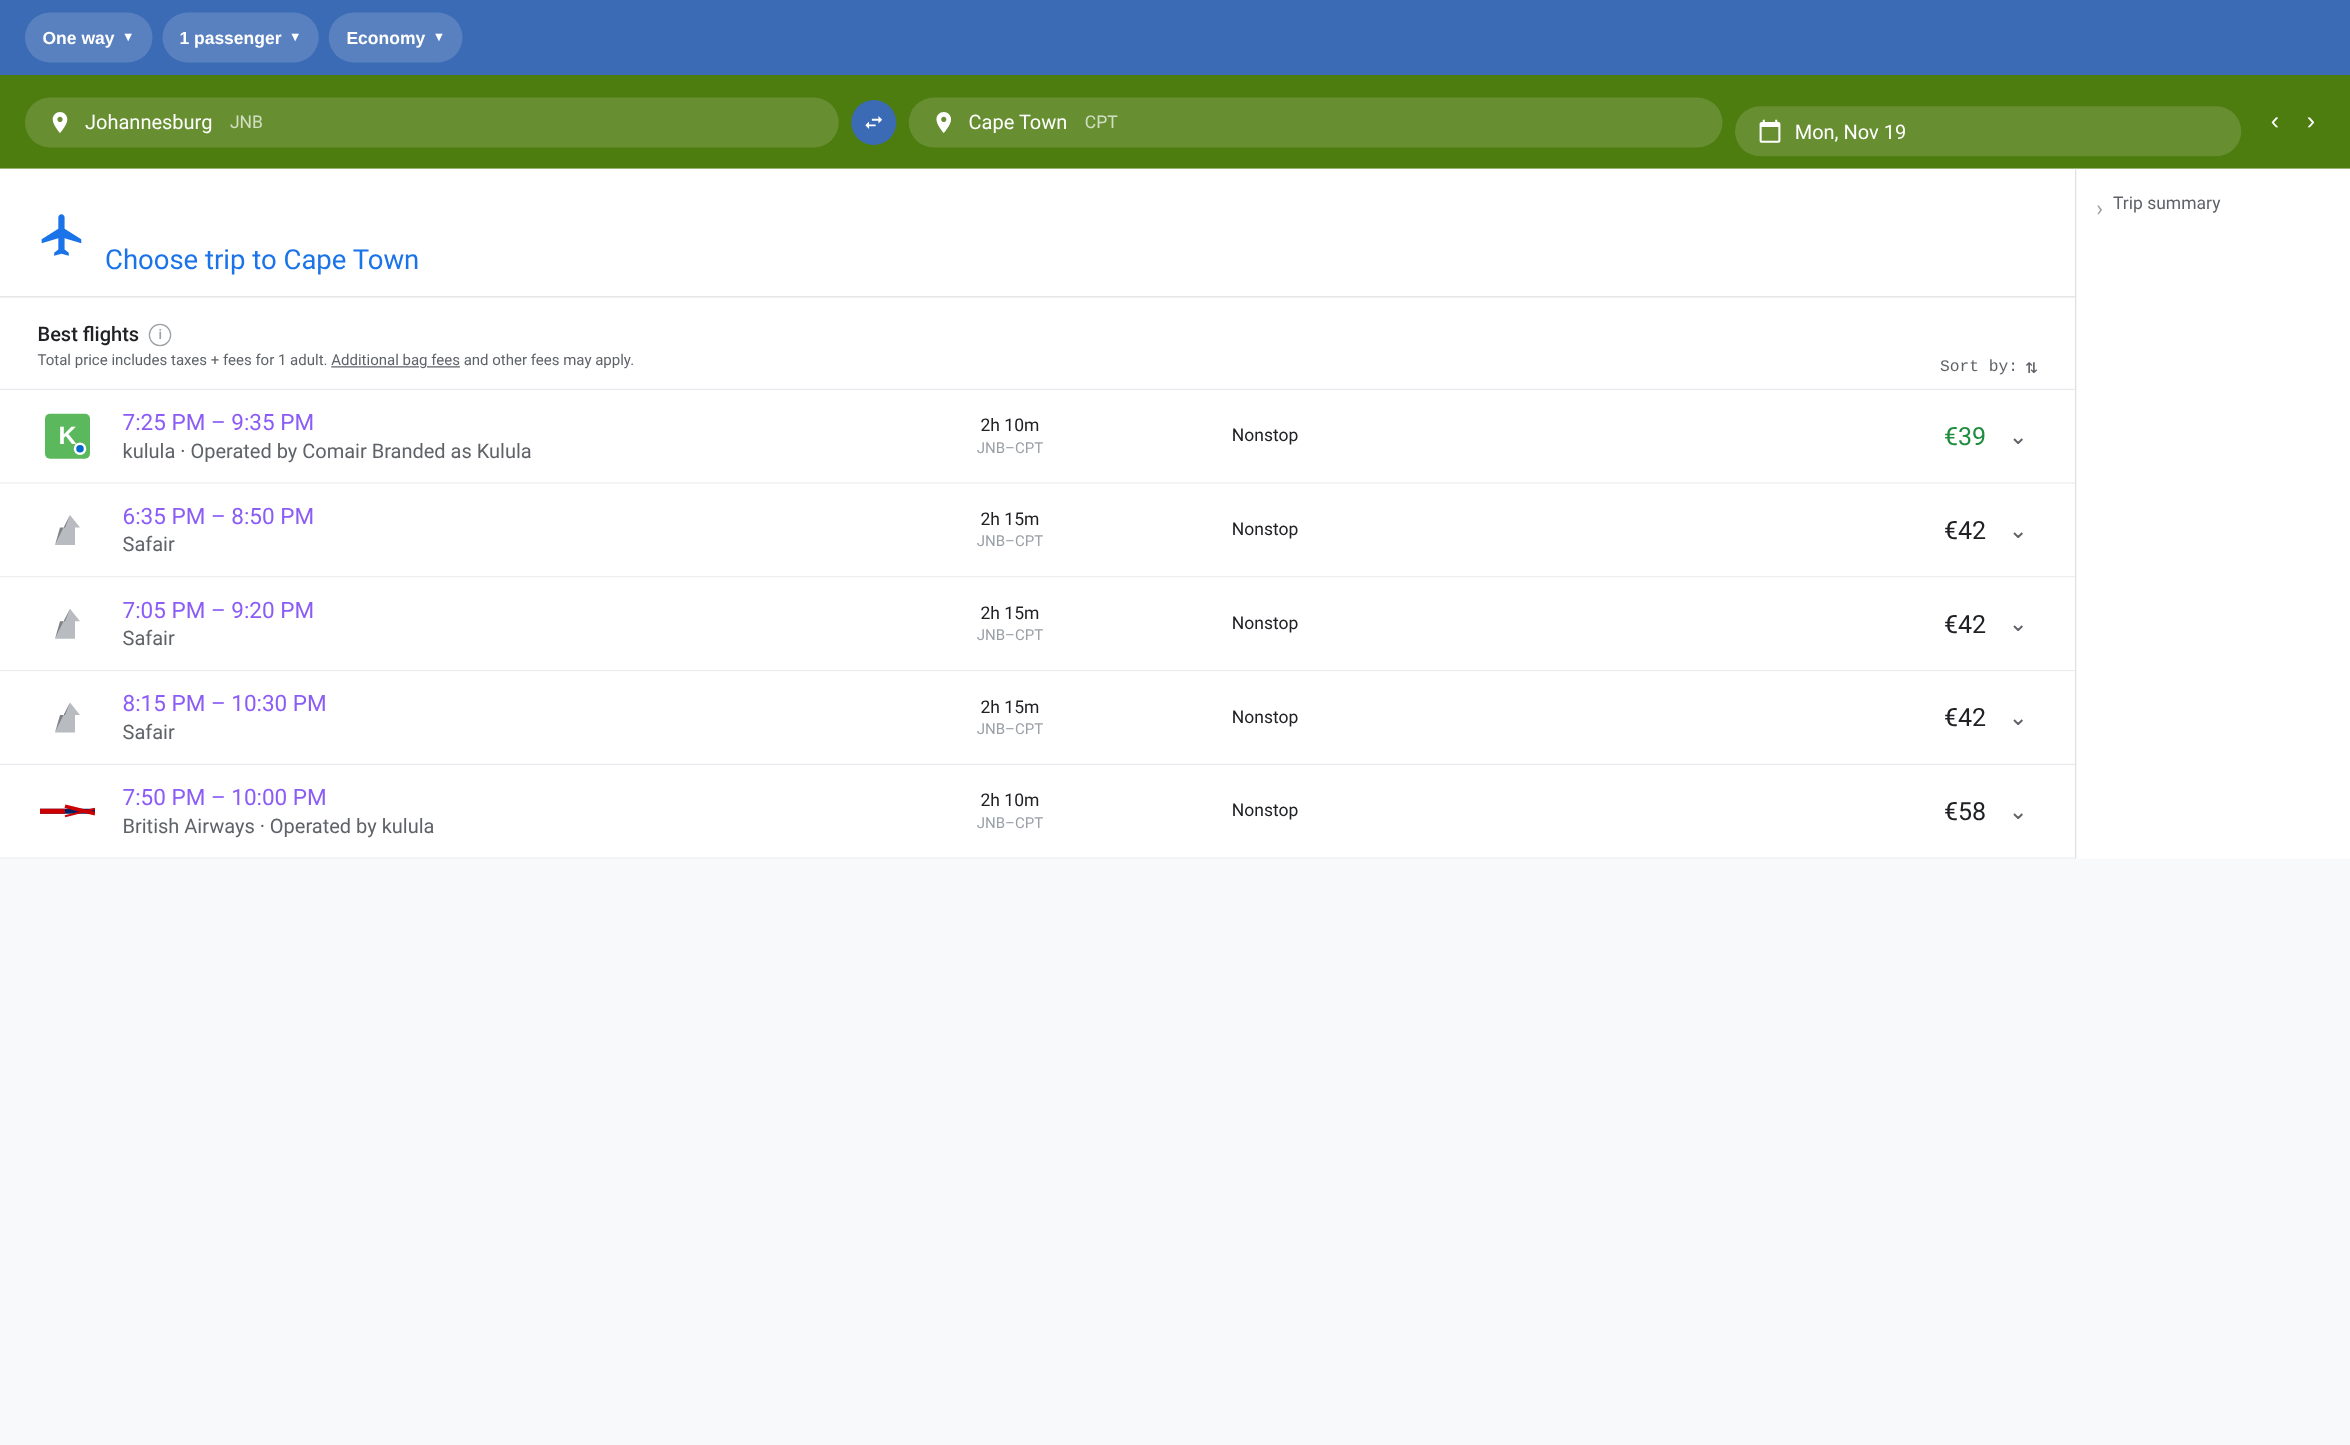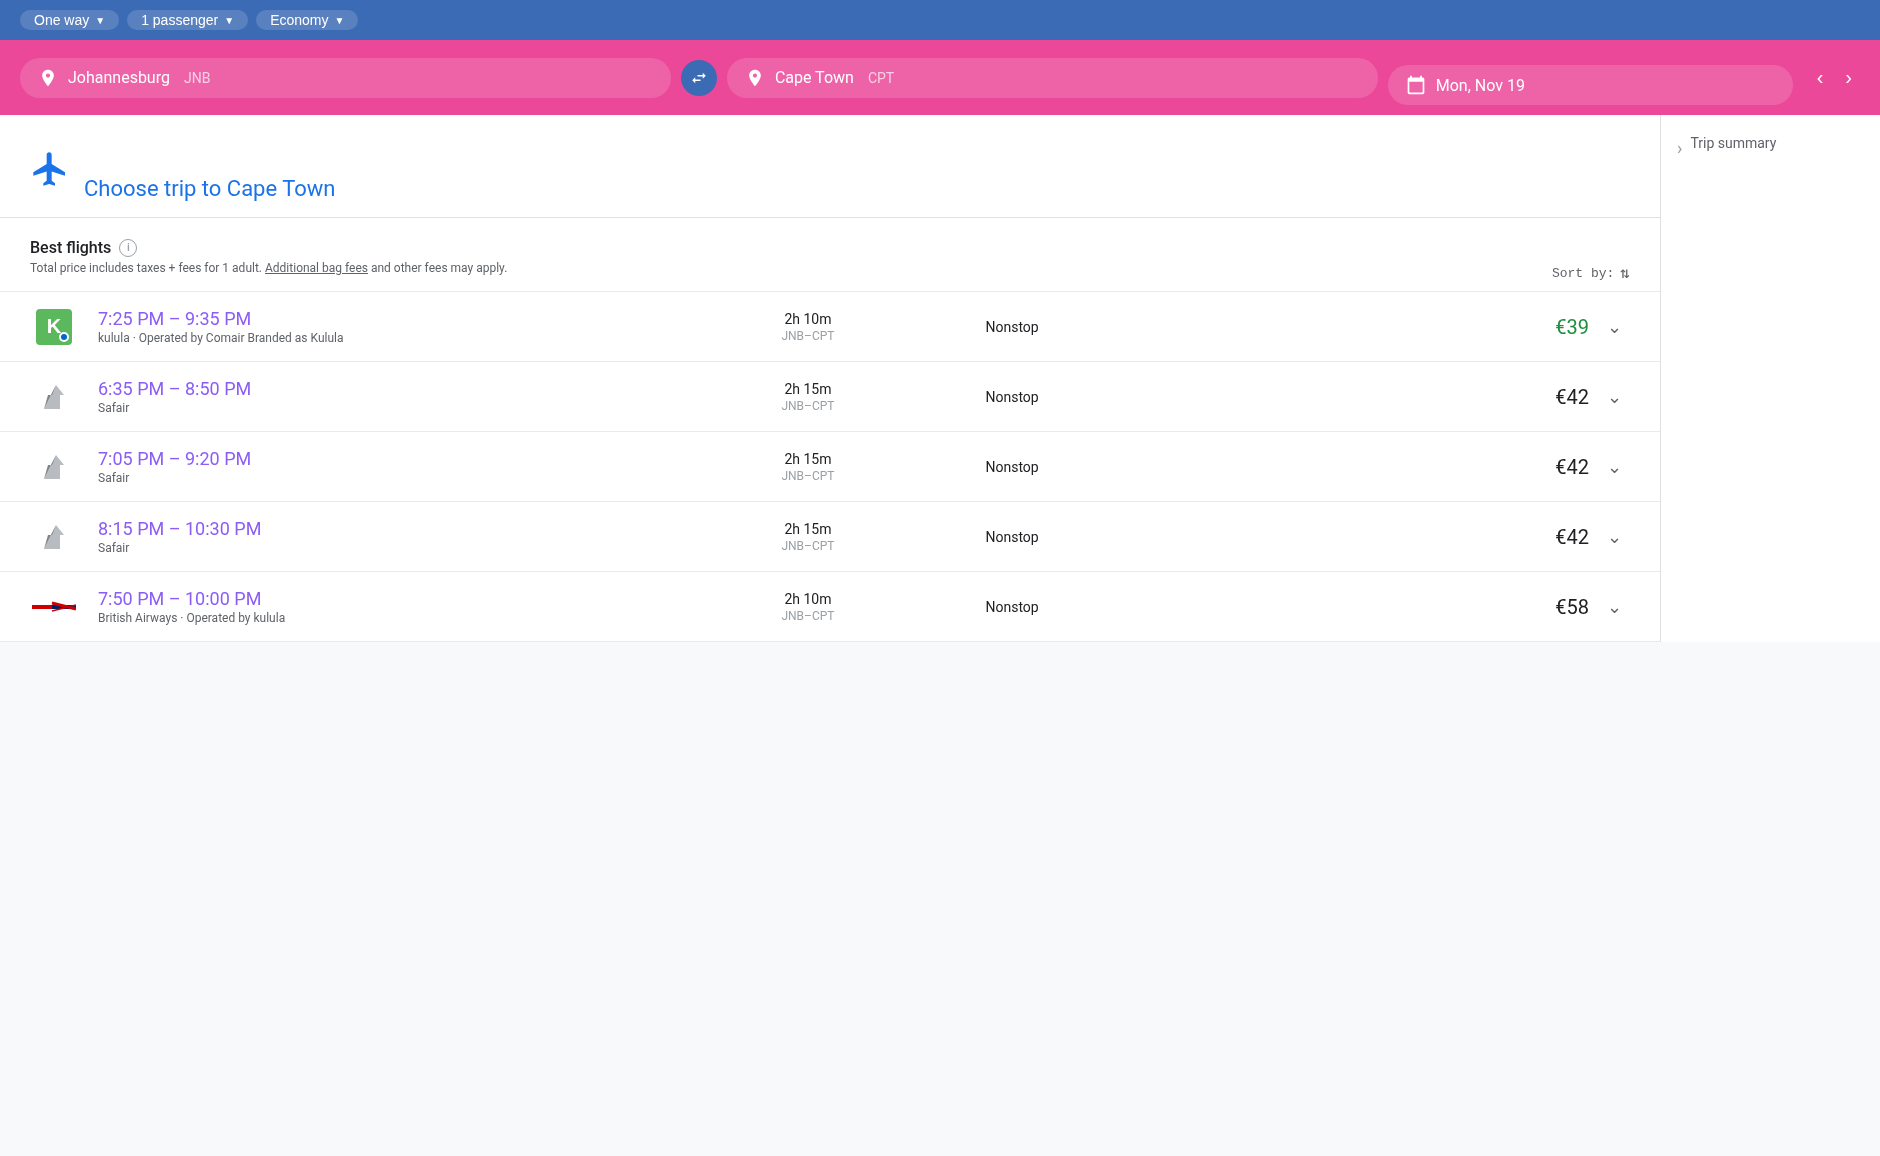--- a/index.html
+++ b/index.html
@@ -11,33 +11,34 @@
       padding: 10px 20px;
       display: flex;
       align-items: center;
       gap: 8px;
     }
     .top-bar-btn {
       background: rgba(255,255,255,0.15);
       border: none;
       border-radius: 20px;
       color: #fff;
-      padding: 2px 14px;
+      padding: 12px 14px;
       font-size: 14px;
       cursor: pointer;
       display: flex;
       align-items: center;
       gap: 6px;
       white-space: nowrap;
+      font-weight: bold;
     }
     .top-bar-btn .chevron { font-size: 10px; }
 
     
     .search-bar {
-      background: #ec4899;
+      background: #4d7c0f;
       padding: 10px 20px;
       display: flex;
       align-items: center;
       gap: 0;
     }
     .search-field {
       background: rgba(255,255,255,0.15);
       border-radius: 24px;
       color: #fff;
       padding: 10px 18px;
@@ -197,21 +198,21 @@
       flex: 1.5;
       min-width: 0;
     }
     .flight-times .times {
       font-size: 18px;
       font-weight: 400;
       color: #8b5cf6;
       white-space: nowrap;
     }
     .flight-times .airline-name {
-      font-size: 12px;
+      font-size: 16px;
       color: #5f6368;
       margin-top: 2px;
     }
 
     .flight-duration {
       flex: 1;
       text-align: center;
     }
     .flight-duration .duration {
       font-size: 14px;

